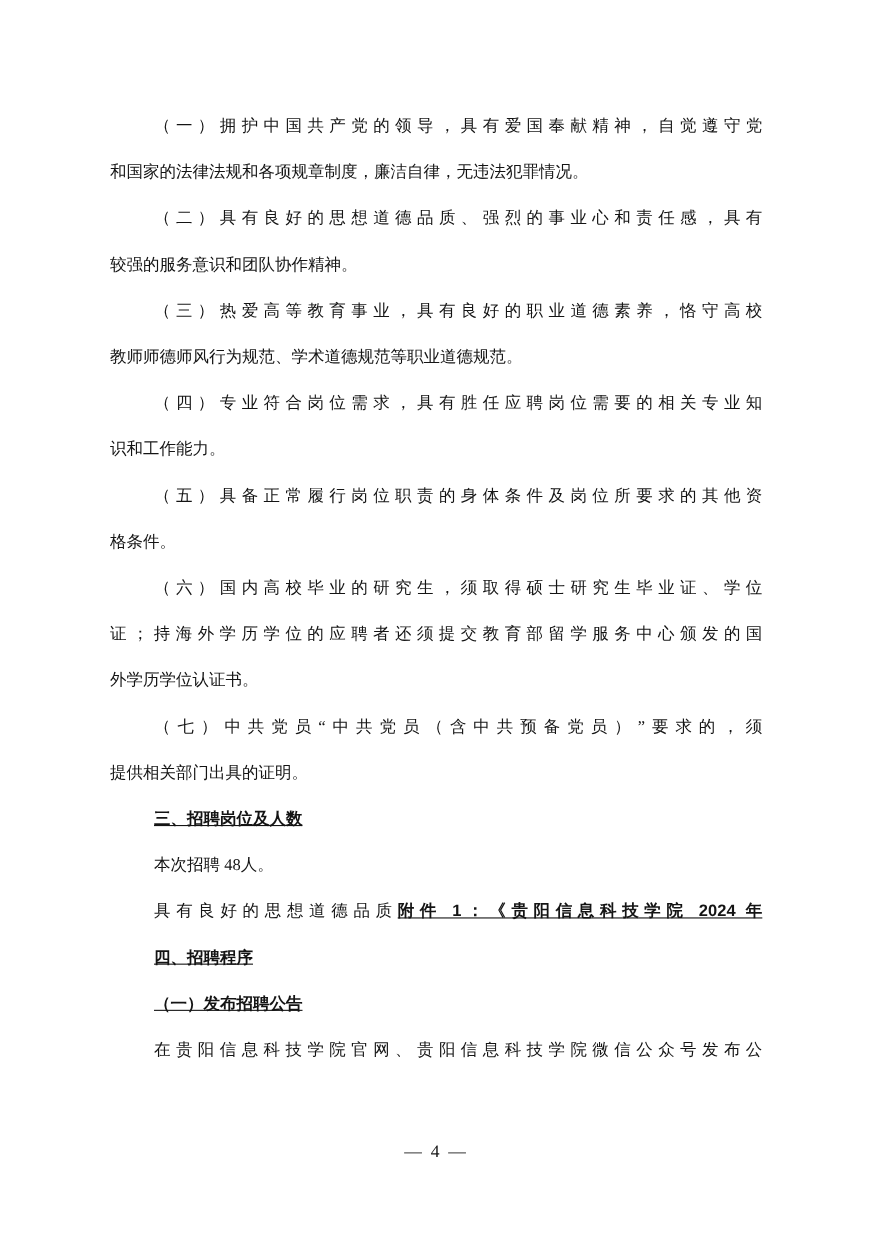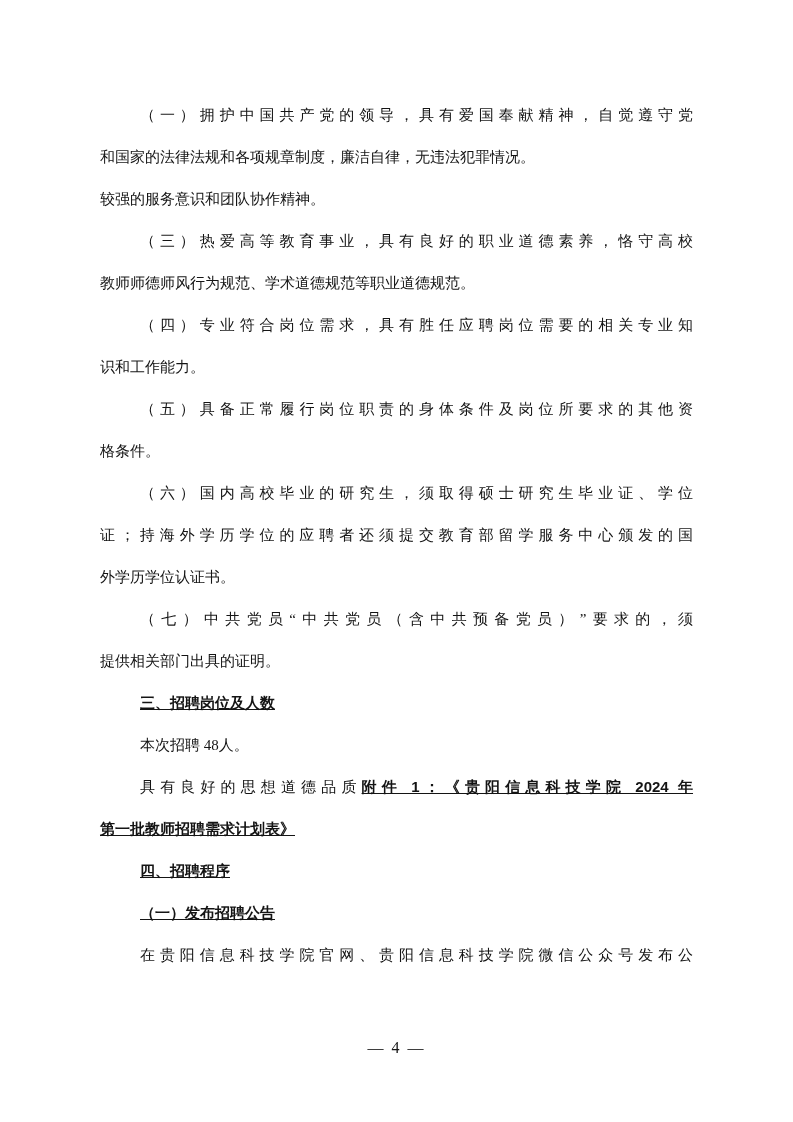--- a/index.html
+++ b/index.html
@@ -54,36 +54,36 @@
     letter-spacing: 2px;
   }
 </style>
 </head>
 <body>
 
 <div class="page">
   <div class="content">
     <div class="ln indent just">（一）拥护中国共产党的领导，具有爱国奉献精神，自觉遵守党</div>
     <div class="ln">和国家的法律法规和各项规章制度，廉洁自律，无违法犯罪情况。</div>
+    <div class="ln indent just">（二）具有良好的思想道德品质、强烈的事业心和责任感，具有</div>
     <div class="ln">较强的服务意识和团队协作精神。</div>
     <div class="ln indent just">（三）热爱高等教育事业，具有良好的职业道德素养，恪守高校</div>
     <div class="ln">教师师德师风行为规范、学术道德规范等职业道德规范。</div>
     <div class="ln indent just">（四）专业符合岗位需求，具有胜任应聘岗位需要的相关专业知</div>
     <div class="ln">识和工作能力。</div>
     <div class="ln indent just">（五）具备正常履行岗位职责的身体条件及岗位所要求的其他资</div>
     <div class="ln">格条件。</div>
     <div class="ln indent just">（六）国内高校毕业的研究生，须取得硕士研究生毕业证、学位</div>
     <div class="ln just">证；持海外学历学位的应聘者还须提交教育部留学服务中心颁发的国</div>
     <div class="ln">外学历学位认证书。</div>
     <div class="ln indent just">（七）中共党员“中共党员（含中共预备党员）”要求的，须</div>
     <div class="ln">提供相关部门出具的证明。</div>
     <div class="ln indent hd">三、招聘岗位及人数</div>
     <div class="ln indent">本次招聘 48人。</div>
     <div class="ln indent just">
       <span>具有良好的思想道德品质</span><span class="b">附件 1：《贵阳信息科技学院 2024 年</span>
     </div>
-    <div class="ln hd">第一批教师招聘需求计划表》</div>
     <div class="ln indent hd">四、招聘程序</div>
     <div class="ln indent hd">（一）发布招聘公告</div>
     <div class="ln indent just">在贵阳信息科技学院官网、贵阳信息科技学院微信公众号发布公</div>
   </div>
   <div class="pagenum">— 4 —</div>
 </div>
 
 </body></html>

